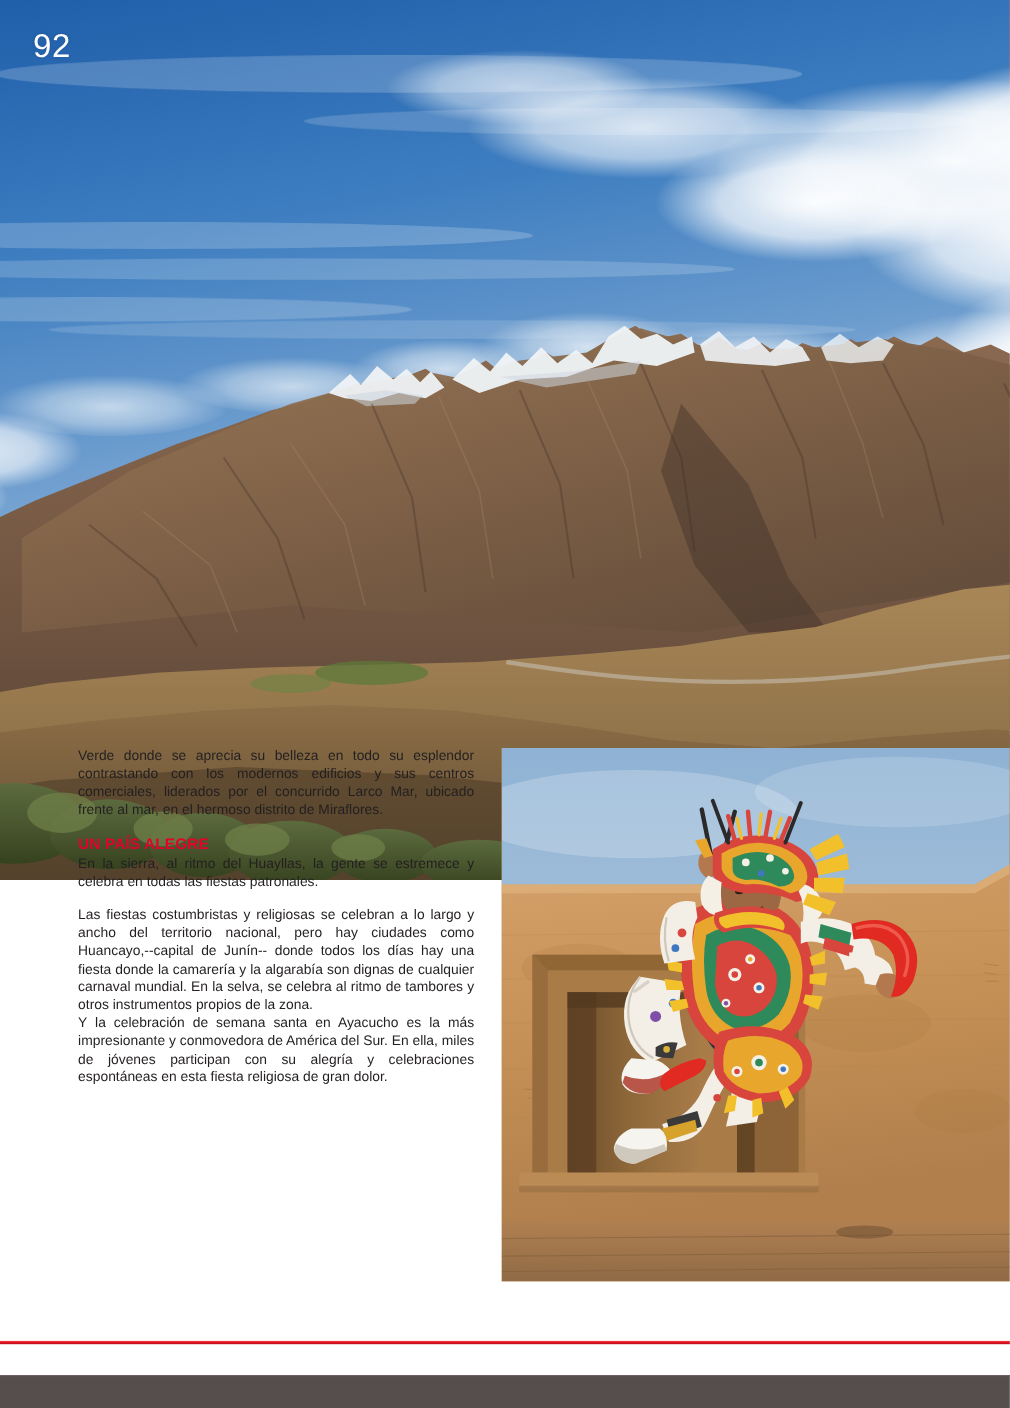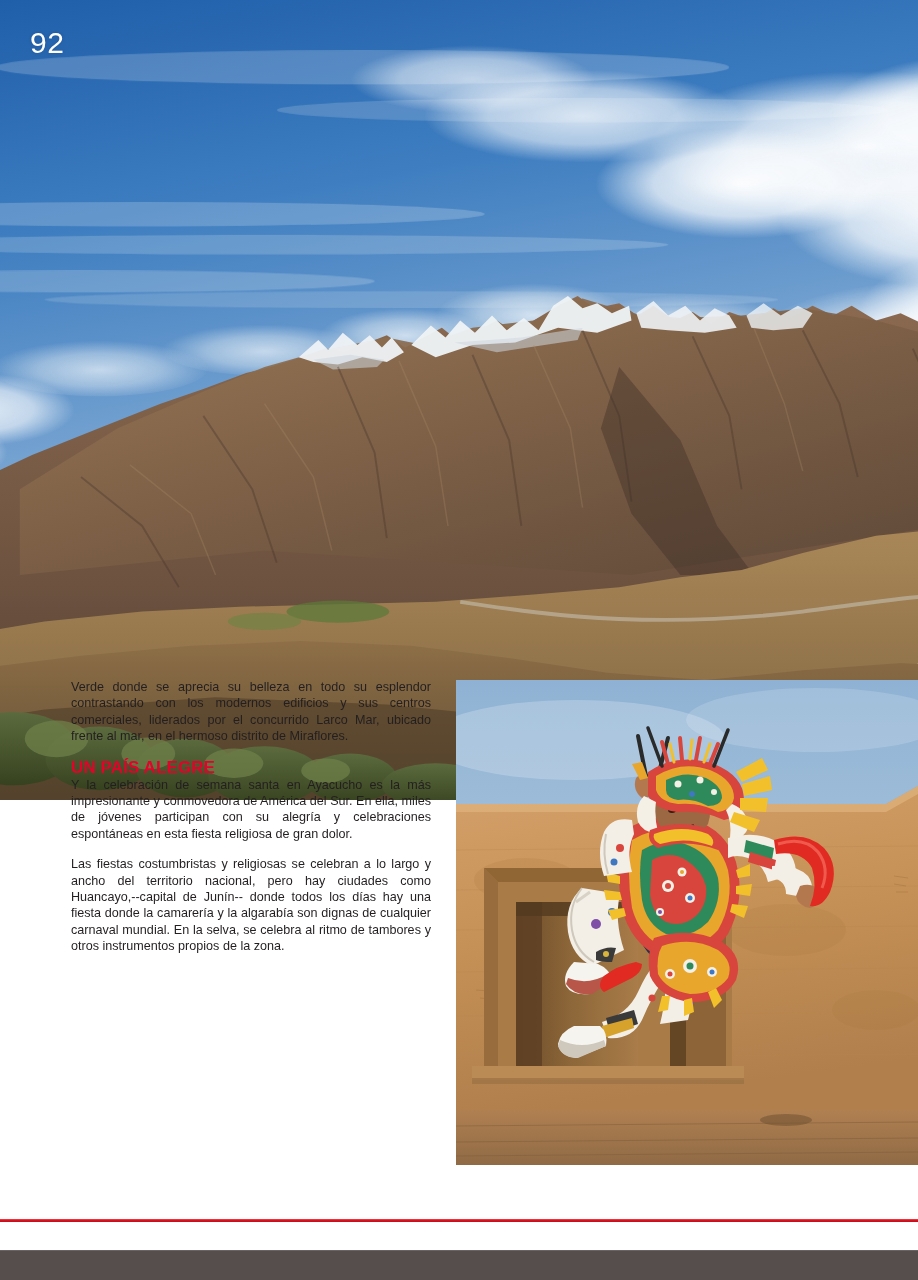--- a/index.html
+++ b/index.html
@@ -62,21 +62,21 @@
     font-size: 12.6px;
     line-height: 16.4px;
     color: #231f20;
     text-align: justify;
     font-family: "Liberation Sans", sans-serif;
   }
   .body-par.nogap { margin-bottom: 0; }
 
   .section-heading {
     margin: 0 0 1px 0;
-    font-size: 17px;
+    font-size: 14px;
     line-height: 17px;
     font-weight: bold;
     color: #e4022b;
     letter-spacing: 0.1px;
     font-family: "Liberation Sans", sans-serif;
   }
 
   
   .dancer-photo {
     position: absolute;
@@ -280,24 +280,25 @@
   <div class="page-number">92</div>
 </div>
 
 <div class="content-area">
 
   <div class="text-column">
     <p class="body-par">Verde donde se aprecia su belleza en todo su esplendor contrastando con los modernos edificios y  sus centros comerciales, liderados por el concurrido Larco Mar, ubicado frente al mar, en el hermoso distrito de Miraflores.</p>
 
     <h2 class="section-heading">UN PAÍS ALEGRE</h2>
 
-
-
+    <p class="body-par">En la sierra, al ritmo del Huayllas, la gente se estremece y celebra en todas las fiestas patronales.</p>
+
+
+    <p class="body-par nogap">Las fiestas costumbristas y religiosas se celebran a lo largo y ancho del territorio nacional, pero hay ciudades como Huancayo,--capital de Junín-- donde todos los días hay una fiesta donde la camarería y la algarabía son dignas de cualquier carnaval mundial.  En la selva, se celebra al ritmo de tambores y otros instrumentos propios de la zona.</p>
     <p class="body-par">Y la celebración de semana santa en Ayacucho es la más impresionante y conmovedora de América del Sur. En ella, miles de jóvenes participan con su alegría y celebraciones espontáneas  en esta fiesta religiosa de gran dolor.</p>
-    <p class="body-par nogap">Las fiestas costumbristas y religiosas se celebran a lo largo y ancho del territorio nacional, pero hay ciudades como Huancayo,--capital de Junín-- donde todos los días hay una fiesta donde la camarería y la algarabía son dignas de cualquier carnaval mundial.  En la selva, se celebra al ritmo de tambores y otros instrumentos propios de la zona.</p>
   </div>
 
   <div class="dancer-photo">
     <svg viewBox="0 0 462 485" preserveAspectRatio="xMidYMid slice">
       <defs>
         <linearGradient id="dSky" x1="0" y1="0" x2="0" y2="1">
           <stop offset="0%" stop-color="#8fb2d4"></stop>
           <stop offset="60%" stop-color="#aec8de"></stop>
           <stop offset="100%" stop-color="#c9d9e5"></stop>
         </linearGradient>

